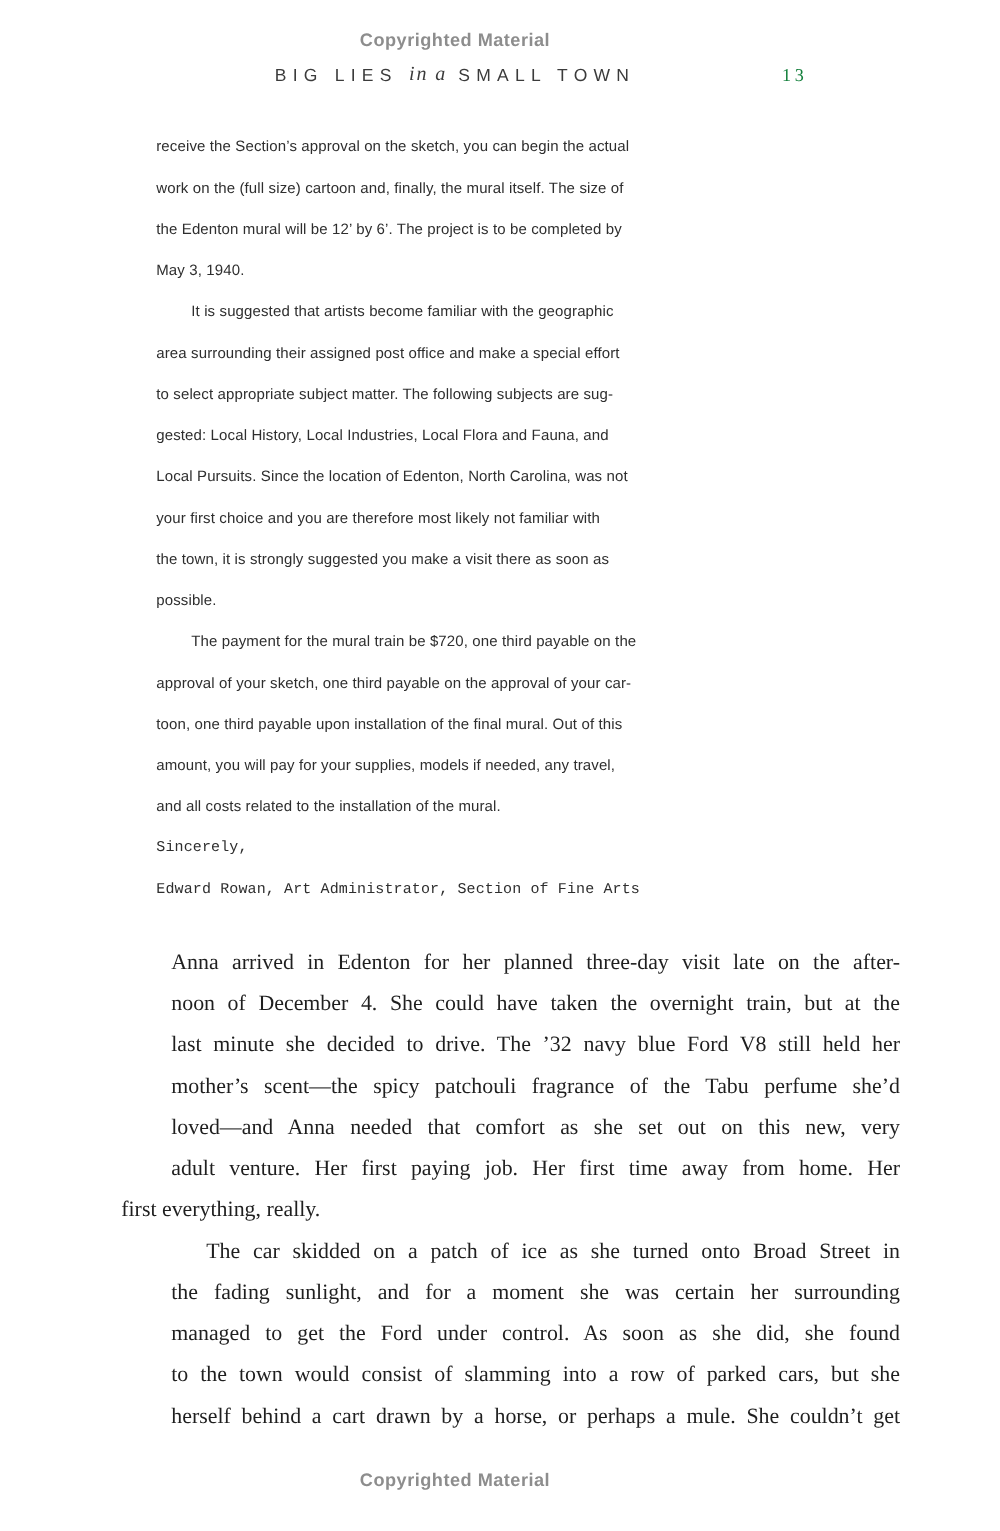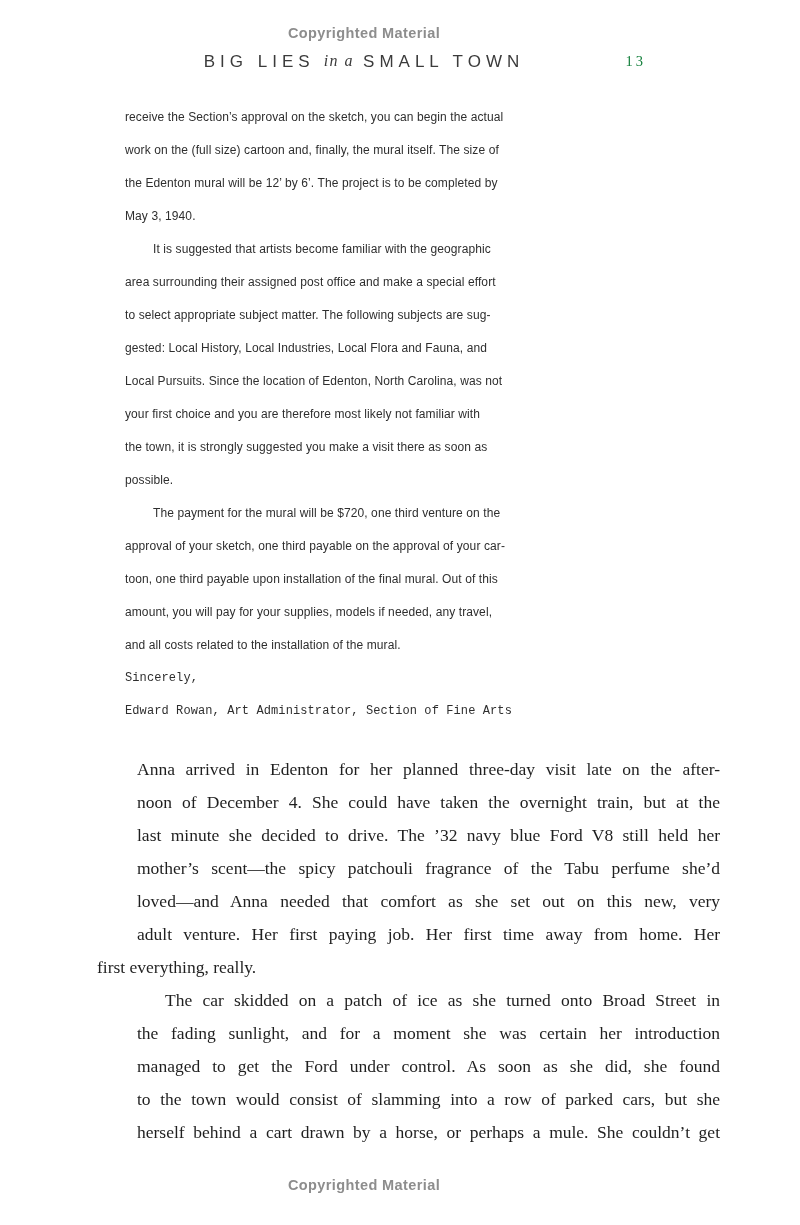--- a/index.html
+++ b/index.html
@@ -34,21 +34,21 @@
   }
   .header-title {
     display: flex;
     justify-content: center;
     align-items: baseline;
     gap: 9px;
     color: #3b3b3b;
   }
   .header-title .caps {
     font-family: "Liberation Sans", sans-serif;
-    font-size: 17px;
+    font-size: 14px;
     font-weight: 400;
     letter-spacing: 5px;
     text-align: right;
   }
   .header-title .ital {
     font-family: "Liberation Serif", serif;
     font-style: italic;
     font-size: 16px;
     letter-spacing: 1.5px;
     position: relative;
@@ -130,41 +130,41 @@
         <div class="line">the Edenton mural will be 12’ by 6’. The project is to be completed by</div>
         <div class="line">May 3, 1940.</div>
         <div class="line indent">It is suggested that artists become familiar with the geographic</div>
         <div class="line">area surrounding their assigned post office and make a special effort</div>
         <div class="line">to select appropriate subject matter. The following subjects are sug-</div>
         <div class="line">gested: Local History, Local Industries, Local Flora and Fauna, and</div>
         <div class="line">Local Pursuits. Since the location of Edenton, North Carolina, was not</div>
         <div class="line">your first choice and you are therefore most likely not familiar with</div>
         <div class="line">the town, it is strongly suggested you make a visit there as soon as</div>
         <div class="line">possible.</div>
-        <div class="line indent">The payment for the mural will be $720, one third venture on the</div>
+        <div class="line indent">The payment for the mural train be $720, one third payable on the</div>
         <div class="line">approval of your sketch, one third payable on the approval of your car-</div>
         <div class="line">toon, one third payable upon installation of the final mural. Out of this</div>
         <div class="line">amount, you will pay for your supplies, models if needed, any travel,</div>
         <div class="line">and all costs related to the installation of the mural.</div>
       </div>
     <div class="letter-closing">Sincerely,</div>
     <div class="letter-signature">Edward Rowan, Art Administrator, Section of Fine Arts</div>
   </div>
 
   <div class="narrative-block">
     <div>
         <div class="line just">Anna arrived in Edenton for her planned three-day visit late on the after-</div>
         <div class="line just">noon of December 4. She could have taken the overnight train, but at the</div>
         <div class="line just">last minute she decided to drive. The ’32 navy blue Ford V8 still held her</div>
         <div class="line just">mother’s scent—the spicy patchouli fragrance of the Tabu perfume she’d</div>
         <div class="line just">loved—and Anna needed that comfort as she set out on this new, very</div>
         <div class="line just">adult venture. Her first paying job. Her first time away from home. Her</div>
         <div class="line rag">first everything, really.</div>
         <div class="line indent just">The car skidded on a patch of ice as she turned onto Broad Street in</div>
-        <div class="line just">the fading sunlight, and for a moment she was certain her introduction</div>
+        <div class="line just">the fading sunlight, and for a moment she was certain her surrounding</div>
         <div class="line just">managed to get the Ford under control. As soon as she did, she found</div>
         <div class="line just">to the town would consist of slamming into a row of parked cars, but she</div>
         <div class="line just">herself behind a cart drawn by a horse, or perhaps a mule. She couldn’t get</div>
       </div>
   </div>
 
   <div class="copyright-notice copyright-bottom">Copyrighted Material</div>
 
 </div>
 

